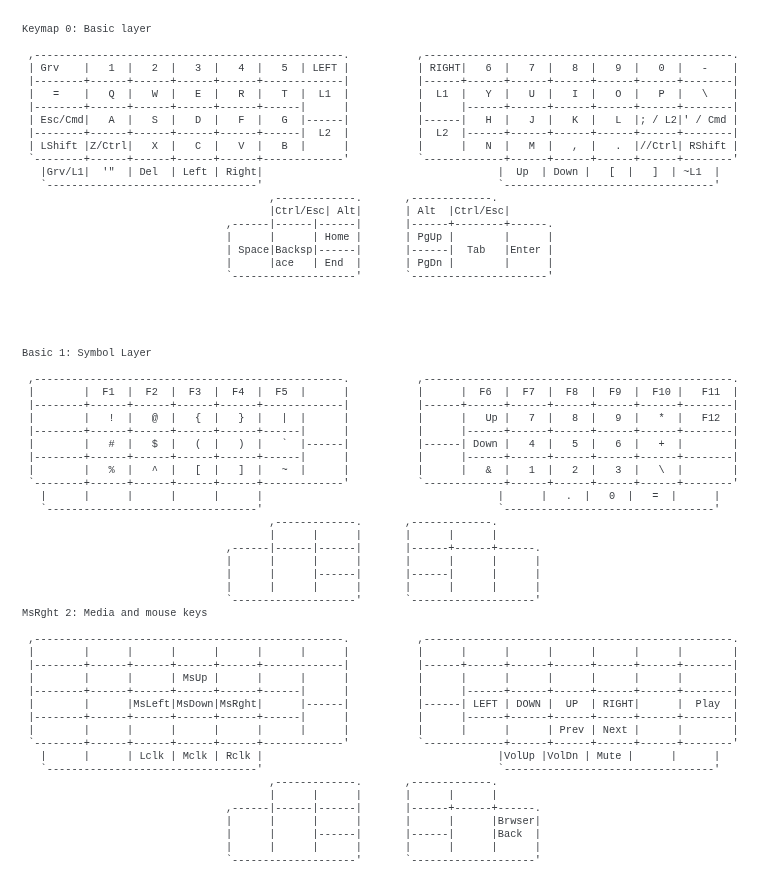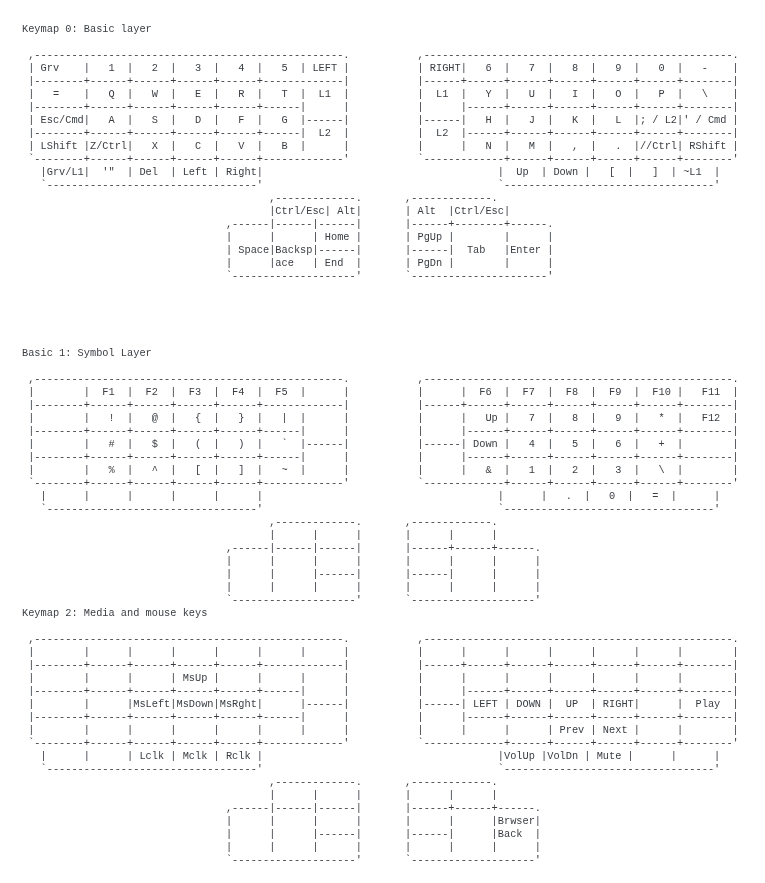--- a/index.html
+++ b/index.html
@@ -78,21 +78,21 @@
                                         ,-------------.       ,-------------.
                                         |      |      |       |      |      |
                                  ,------|------|------|       |------+------+------.
                                  |      |      |      |       |      |      |      |
                                  |      |      |------|       |------|      |      |
                                  |      |      |      |       |      |      |      |
                                  `--------------------'       `--------------------'</pre>
   </section>
 
   <section class="keymap keymap-2">
-    <h2 class="keymap-title">Keymap 2: Media and mouse keys</h2>
+    <h2 class="keymap-title">MsRght 2: Media and mouse keys</h2>
     <pre class="keymap-diagram"> ,--------------------------------------------------.           ,--------------------------------------------------.
  |        |      |      |      |      |      |      |           |      |      |      |      |      |      |        |
  |--------+------+------+------+------+-------------|           |------+------+------+------+------+------+--------|
  |        |      |      | MsUp |      |      |      |           |      |      |      |      |      |      |        |
  |--------+------+------+------+------+------|      |           |      |------+------+------+------+------+--------|
  |        |      |MsLeft|MsDown|MsRght|      |------|           |------| LEFT | DOWN |  UP  | RIGHT|      |  Play  |
  |--------+------+------+------+------+------|      |           |      |------+------+------+------+------+--------|
  |        |      |      |      |      |      |      |           |      |      |      | Prev | Next |      |        |
  `--------+------+------+------+------+-------------'           `-------------+------+------+------+------+--------'
    |      |      | Lclk | Mclk | Rclk |                                      |VolUp |VolDn | Mute |      |      |

